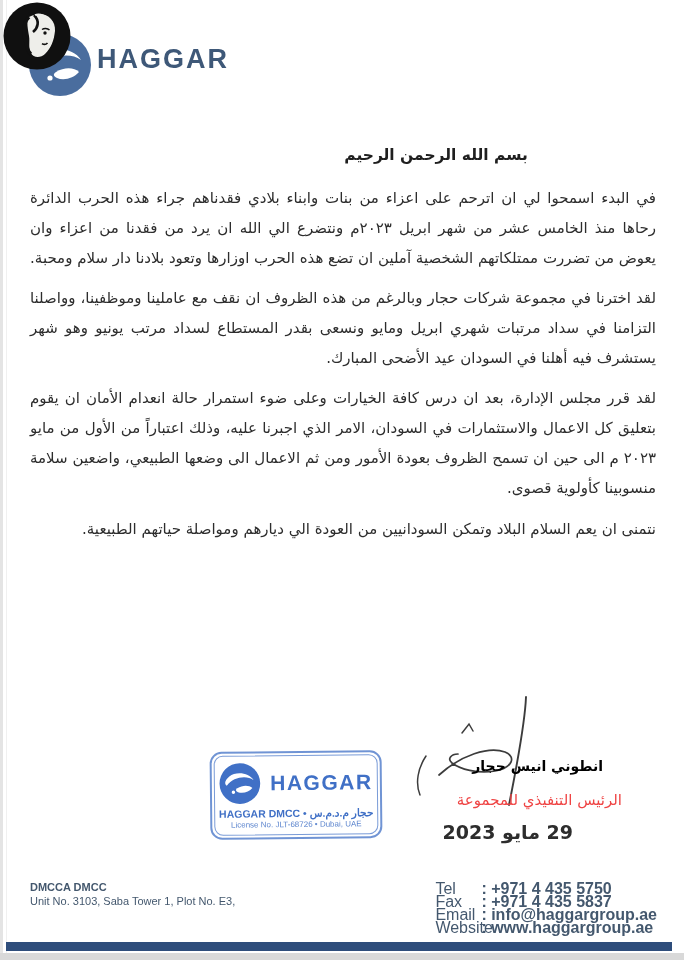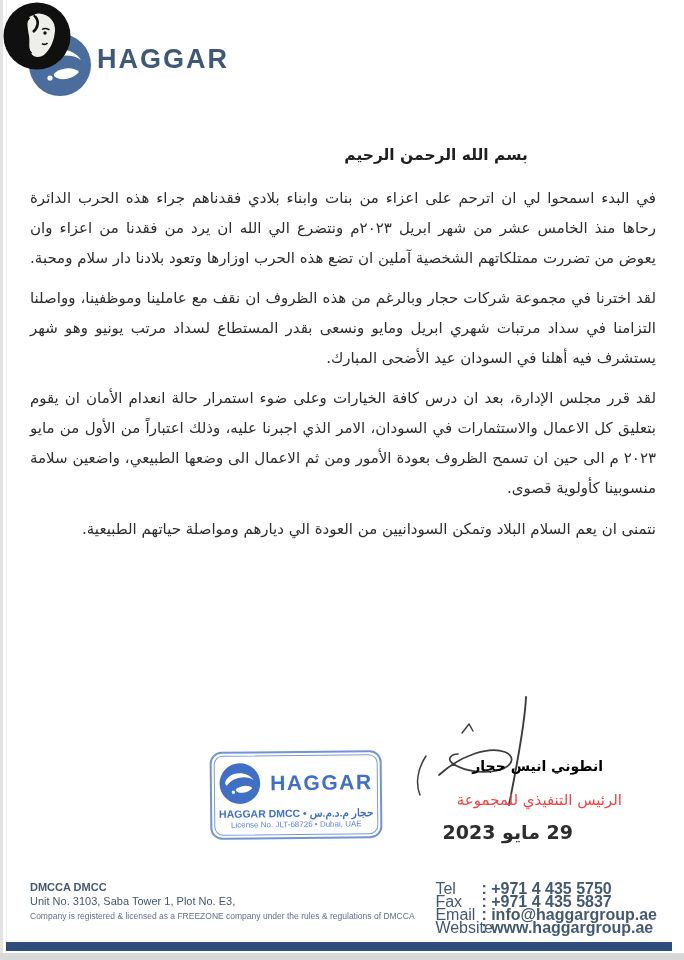--- a/index.html
+++ b/index.html
@@ -157,21 +157,20 @@
       <span class="stamp-brand">HAGGAR</span>
     </div>
     <div class="stamp-line1">HAGGAR DMCC • حجار م.د.م.س</div>
     <div class="stamp-line2">License No. JLT-68726 • Dubai, UAE</div>
   </div>
 </div>
 
 <div class="footer-left">
   <div class="footer-company">DMCCA DMCC</div>
   <div>Unit No. 3103, Saba Tower 1, Plot No. E3,</div>
-  <div class="footer-disclaimer">Company is registered &amp; licensed as a FREEZONE company under the rules &amp; regulations of DMCCA</div>
 </div>
 
 <div class="footer-right">
   <div class="contact-row">
     <span class="c-label">Tel</span>
     <span class="c-value">: +971 4 435 5750</span>
   </div>
   <div class="contact-row">
     <span class="c-label">Fax</span>
     <span class="c-value">: +971 4 435 5837</span>

